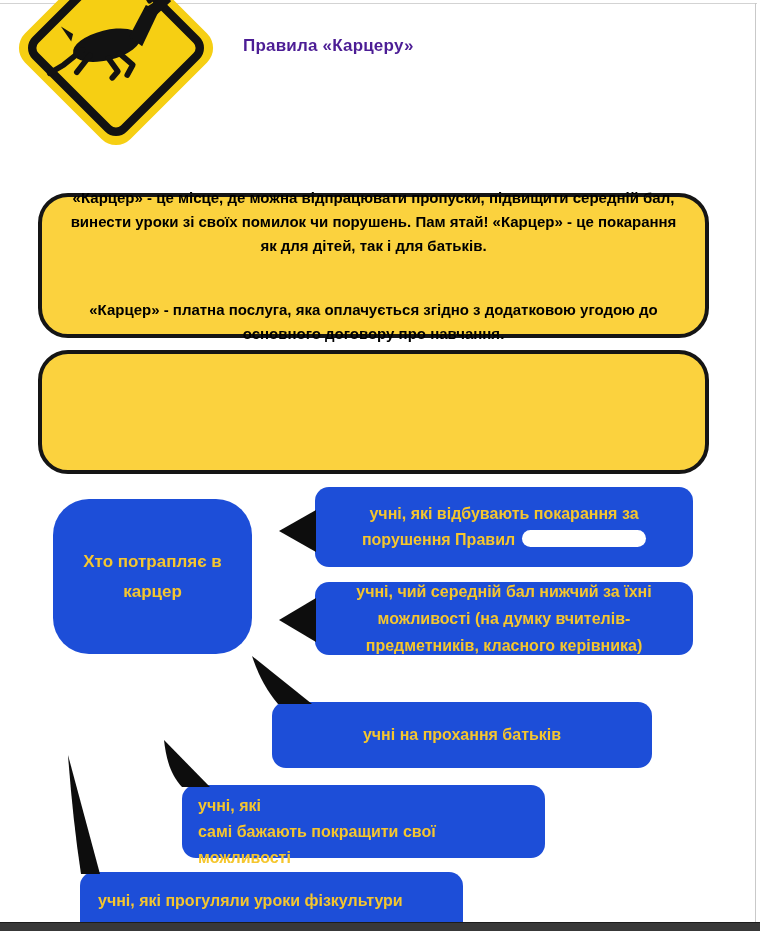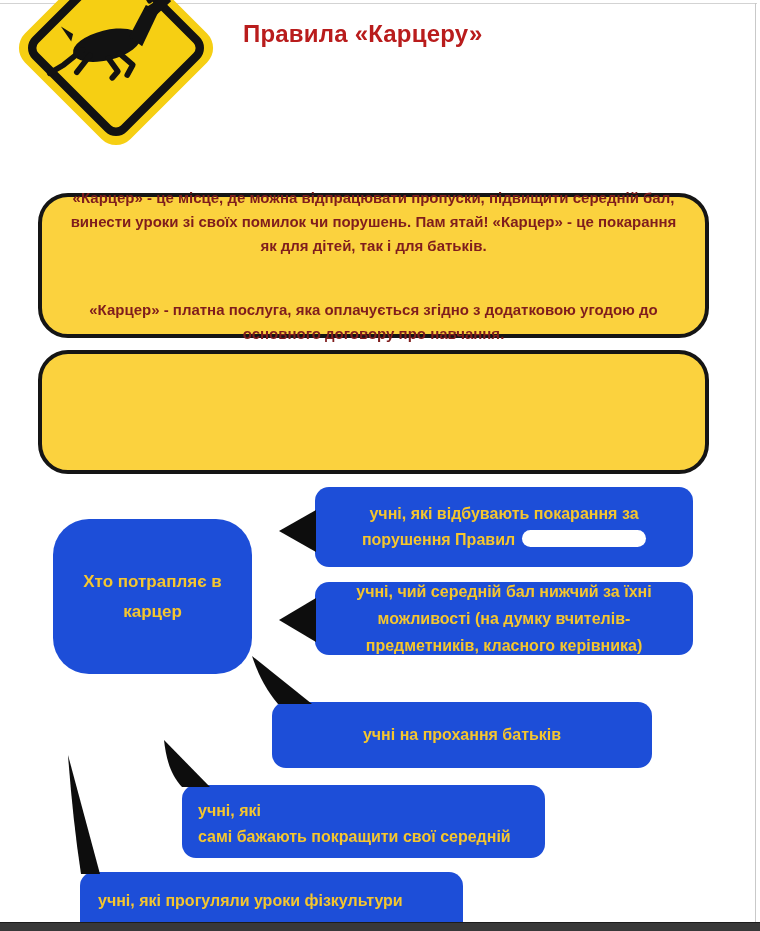--- a/index.html
+++ b/index.html
@@ -12,29 +12,29 @@
   
   .top-border   { position:absolute; left:0; top:3px; width:757px; height:1px; background:#d3d3d3; }
   .right-border { position:absolute; left:755px; top:3px; width:1px; height:919px; background:#c9c9c9; }
   .bottom-bar   { position:absolute; left:0; top:922px; width:760px; height:9px; background:#383838; border-top:1px solid #1c1c1c; z-index:40; }
 
   
   .sign { position:absolute; left:4px; top:-64px; width:224px; height:224px; z-index:2; }
 
   
   .page-title {
-    position:absolute; left:243px; top:20px;
-    font-size:24px; color:#b91c1c; letter-spacing:0.2px; white-space:nowrap;
+    position:absolute; left:243px; top:36px;
+    font-size:17px; color:#4c1d95; letter-spacing:0.2px; white-space:nowrap;
   }
 
   
   .ybox {
     position:absolute; left:38px; width:671px; box-sizing:border-box;
     background:#FBD23E; border:4px solid #151515; border-radius:30px;
-    color:#7f1d1d; font-size:15px; line-height:24px; text-align:center;
+    color:#000000; font-size:15px; line-height:24px; text-align:center;
     display:flex; flex-direction:column; justify-content:center;
     padding:6px 24px;
     gap:40px;
   }
   #ybox-a { top:193px; height:145px; }
   #ybox-b { top:350px; height:124px; }
   .ybox p { margin:0; }
 
   .redact-inline {
     display:inline-block; vertical-align:-3px; width:130px; height:19px;
@@ -47,27 +47,27 @@
 
   
   .bbox {
     position:absolute; box-sizing:border-box;
     background:#1d4ed8; border-radius:14px;
     color:#F5C62E; font-size:16px; line-height:26px; text-align:center;
     display:flex; flex-direction:column; justify-content:center;
     padding:6px 14px;
   }
   #root-box {
-    left:53px; top:519px; width:199px; height:155px;
+    left:53px; top:499px; width:199px; height:155px;
     border-radius:36px; font-size:17px; line-height:30px; padding:0 18px;
   }
   #bubble-1 { left:315px; top:487px; width:378px; height:80px; }
   #bubble-2 { left:315px; top:582px; width:378px; height:73px; line-height:27px; padding:6px 10px; }
   #bubble-3 { left:272px; top:702px; width:380px; height:66px; }
-  #bubble-4 { left:182px; top:785px; width:363px; height:73px; text-align:left; padding:8px 16px; justify-content:flex-end; }
+  #bubble-4 { left:182px; top:785px; width:363px; height:73px; text-align:left; padding:8px 16px; justify-content:space-between; }
   #bubble-5 { left:80px;  top:872px; width:383px; height:59px; text-align:left; padding:16px 18px 0; justify-content:flex-start; border-bottom-left-radius:0; border-bottom-right-radius:0; }
   .bbox .line { display:block; }
 
   
   .tail { position:absolute; z-index:1; }
   #tail-1 { left:279px; top:510px; }
   #tail-2 { left:279px; top:598px; }
   #tail-3 { left:248px; top:656px; }
   #tail-4 { left:158px; top:740px; }
   #tail-5 { left:62px;  top:755px; }
@@ -140,20 +140,20 @@
 <div class="bbox" id="bubble-2">
   <span>учні, чий середній бал нижчий за їхні можливості (на думку вчителів-предметників, класного керівника)</span>
 </div>
 
 <div class="bbox" id="bubble-3">
   <span>учні на прохання батьків</span>
 </div>
 
 <div class="bbox" id="bubble-4">
   <span class="line">учні, які</span>
-  <span class="line">самі бажають покращити свої середній</span>
+  <span class="line">самі бажають покращити свої можливості</span>
 </div>
 
 <div class="bbox" id="bubble-5">
   <span>учні, які прогуляли уроки фізкультури</span>
 </div>
 
 <div class="bottom-bar"></div>
 
 </body></html>

